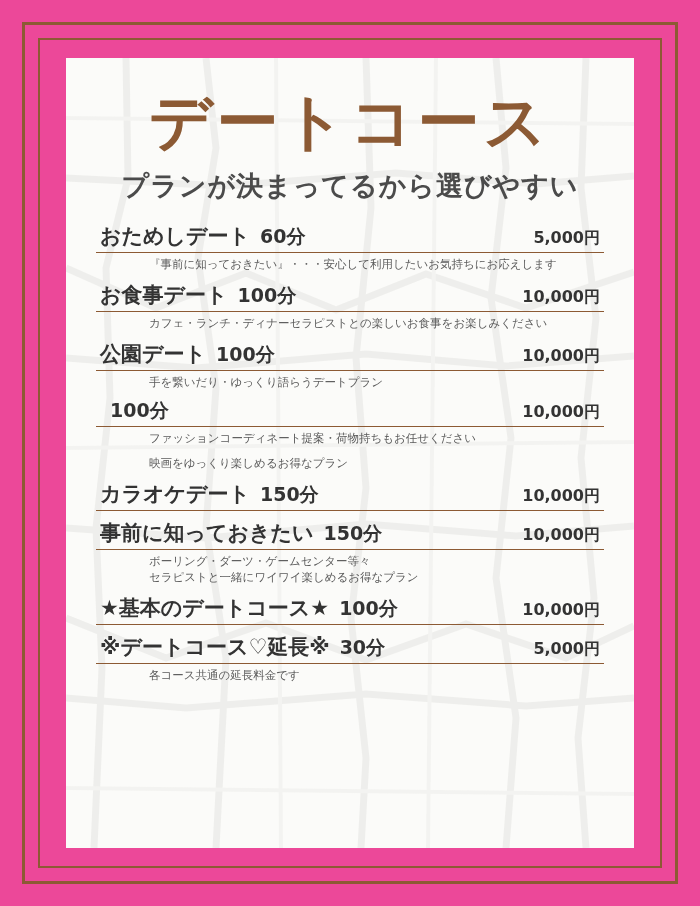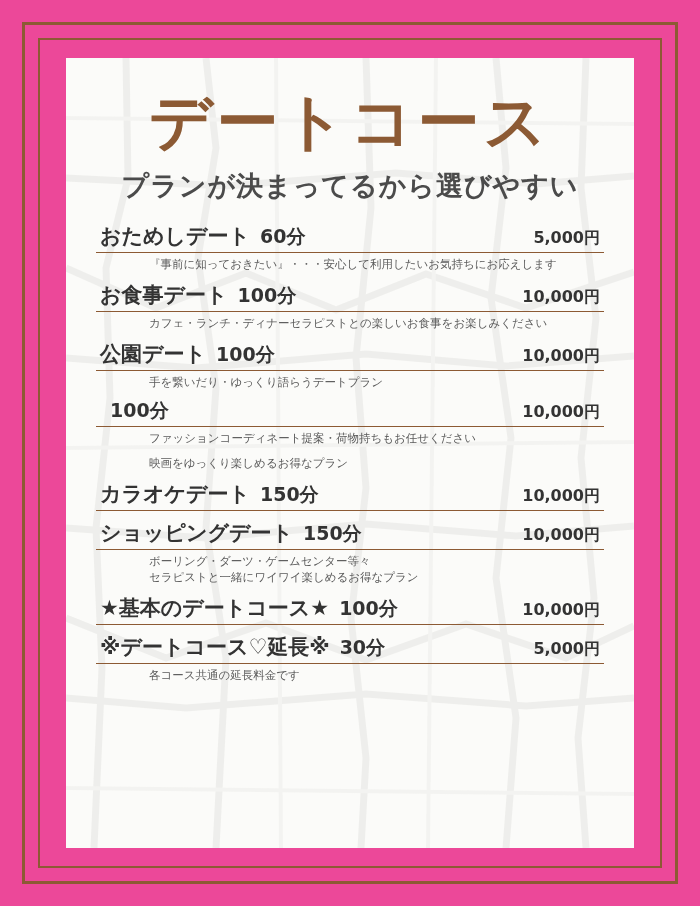--- a/index.html
+++ b/index.html
@@ -234,21 +234,21 @@
               <span class="item-name">カラオケデート</span>
               <span class="item-dur">150分</span>
             </div>
             <span class="item-price">10,000円</span>
           </div>
         </div>
 
         <div class="item">
           <div class="item-head">
             <div class="item-left">
-              <span class="item-name">ショッピングデート</span>
+              <span class="item-name">事前に知っておきたい</span>
               <span class="item-dur">150分</span>
             </div>
             <span class="item-price">10,000円</span>
           </div>
           <div class="item-desc">
             <div>ボーリング・ダーツ・ゲームセンター等々</div>
             <div>セラピストと一緒にワイワイ楽しめるお得なプラン</div>
           </div>
         </div>
 

